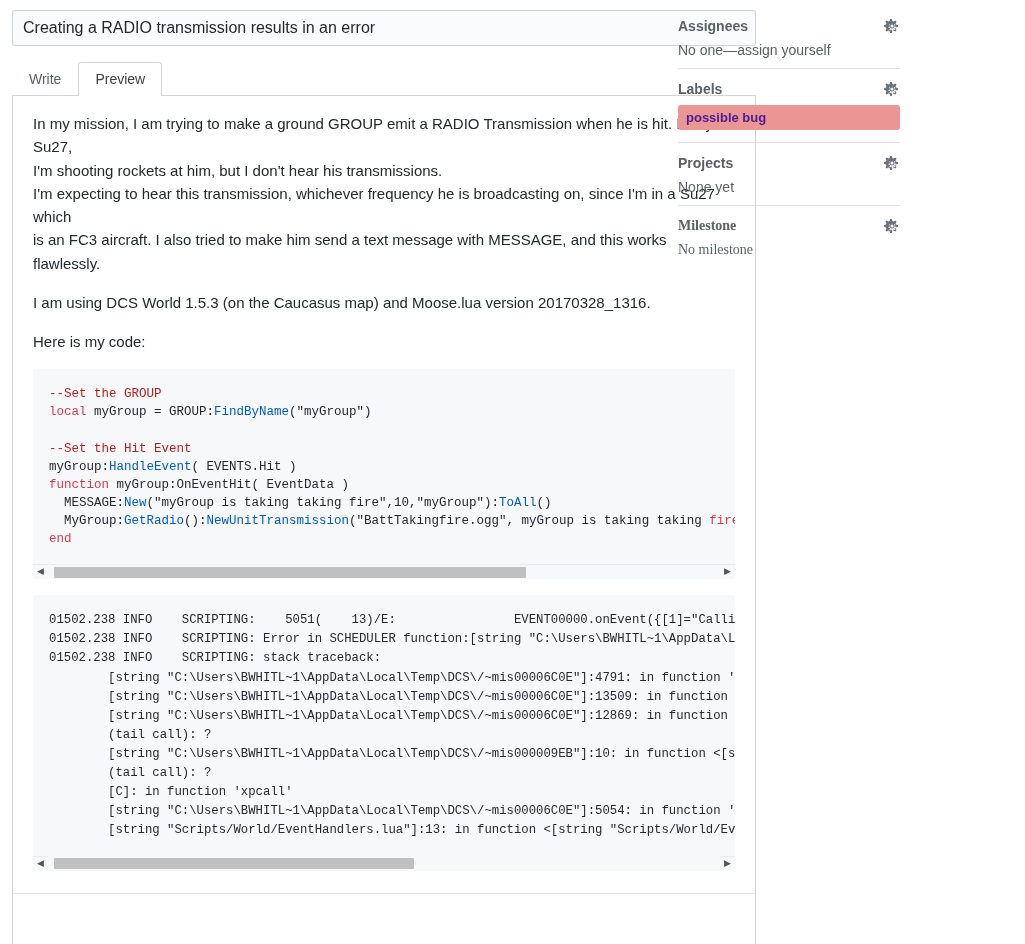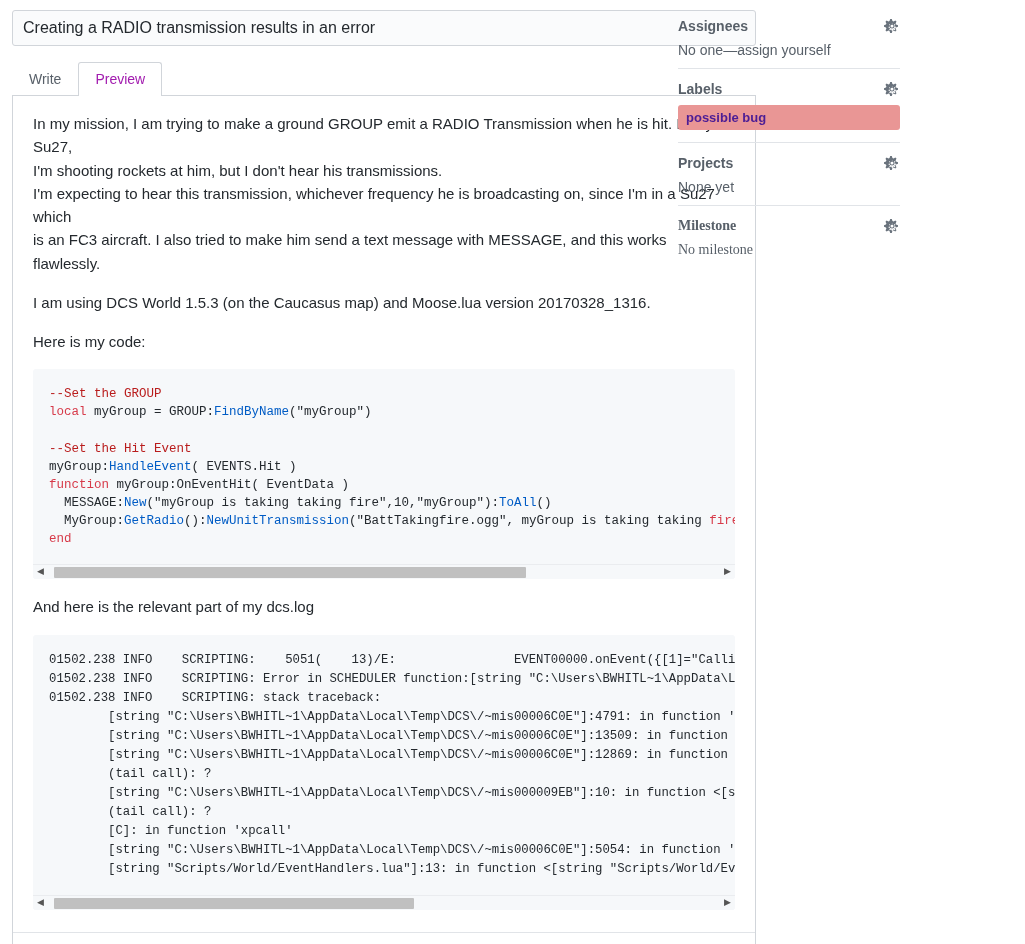--- a/index.html
+++ b/index.html
@@ -49,21 +49,21 @@
     border: 1px solid transparent;
     border-bottom: none;
     margin-bottom: -1px;
     cursor: pointer;
     background: transparent;
     border-radius: 3px 3px 0 0;
   }
   .tab.active {
     background: #fff;
     border-color: #d1d5da;
-    color: #a21caf;
+    color: #404040;
     font-weight: normal;
   }
   .body-area {
     width: 744px;
     border: 1px solid #d1d5da;
     border-top: none;
     background: #fff;
     padding: 0;
     position: relative;
   }
@@ -220,21 +220,20 @@
 <span class="kw">end</span></pre>
           <div class="scrollbar">
             <div class="scroll-arrow">◀</div>
             <div class="scroll-track">
               <div class="scroll-thumb" style="width:472px;"></div>
             </div>
             <div class="scroll-arrow">▶</div>
           </div>
         </div>
 
-        <p>And here is the relevant part of my dcs.log</p>
 
         <div class="codeblock logblock">
           <pre id="code-log">01502.238 INFO    SCRIPTING:    5051(    13)/E:                EVENT00000.onEvent({[1]="Calling OnEventHi
 01502.238 INFO    SCRIPTING: Error in SCHEDULER function:[string "C:\Users\BWHITL~1\AppData\Local\Temp"
 01502.238 INFO    SCRIPTING: stack traceback:
         [string "C:\Users\BWHITL~1\AppData\Local\Temp\DCS\/~mis00006C0E"]:4791: in function 'getPositi
         [string "C:\Users\BWHITL~1\AppData\Local\Temp\DCS\/~mis00006C0E"]:13509: in function 'GetPoint'
         [string "C:\Users\BWHITL~1\AppData\Local\Temp\DCS\/~mis00006C0E"]:12869: in function &lt;[string "
         (tail call): ?
         [string "C:\Users\BWHITL~1\AppData\Local\Temp\DCS\/~mis000009EB"]:10: in function &lt;[string "C:"

